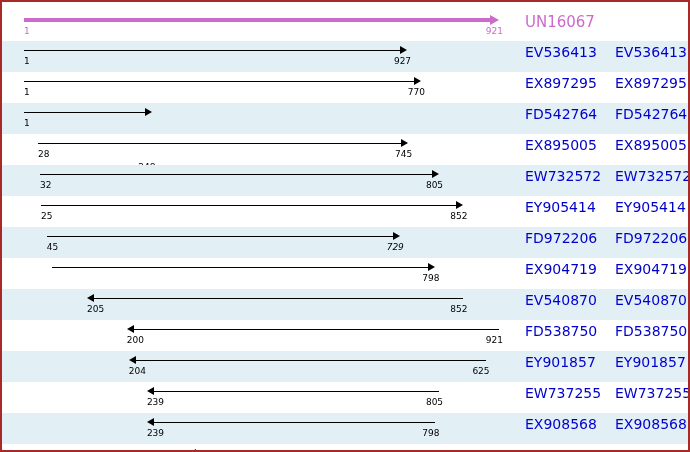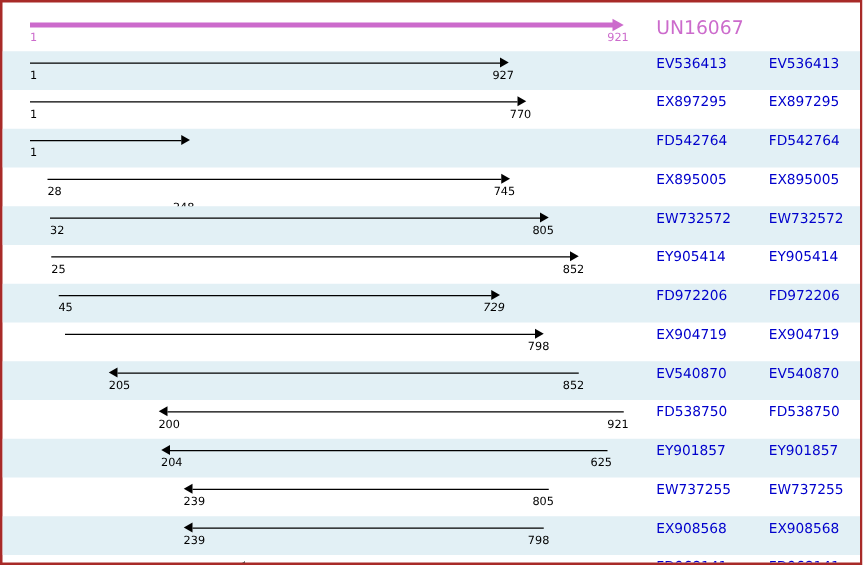--- a/index.html
+++ b/index.html
@@ -84,21 +84,21 @@
   }
   .coord {
     position: absolute;
     font-size: 9px;
     color: #000000;
     white-space: nowrap;
   }
   .coord.end { transform: translateX(-100%); }
   .acc {
     position: absolute;
-    font-size: 11px;
+    font-size: 14px;
     color: #0000cc;
     white-space: nowrap;
   }
 </style>
 </head>
 <body>
 
 <div id="viz">
   <div class="plot" id="plot">
       <div class="query-bar" style="left: 22px; top: 16px; width: 467px;"></div>

